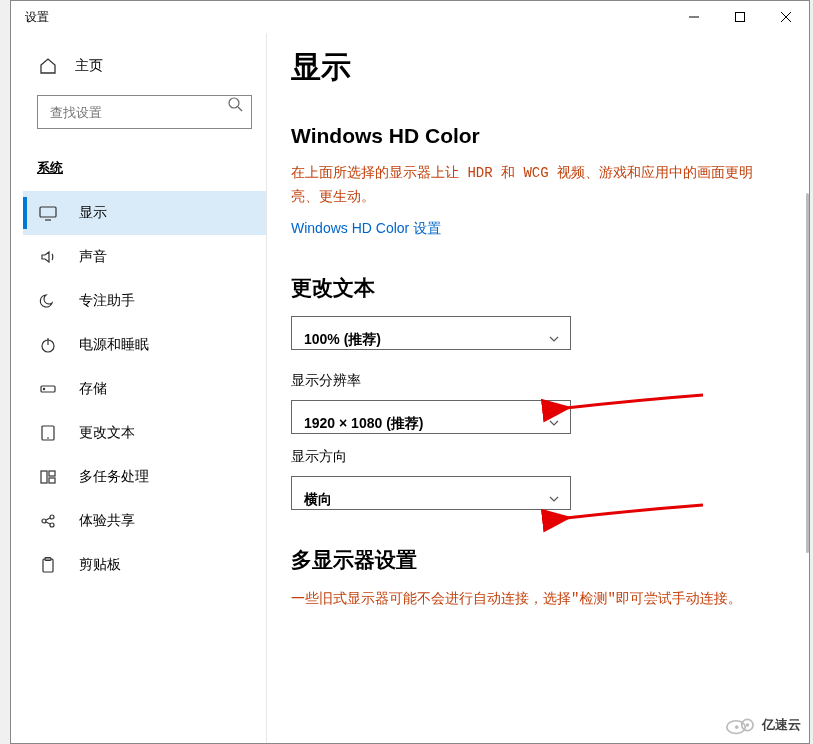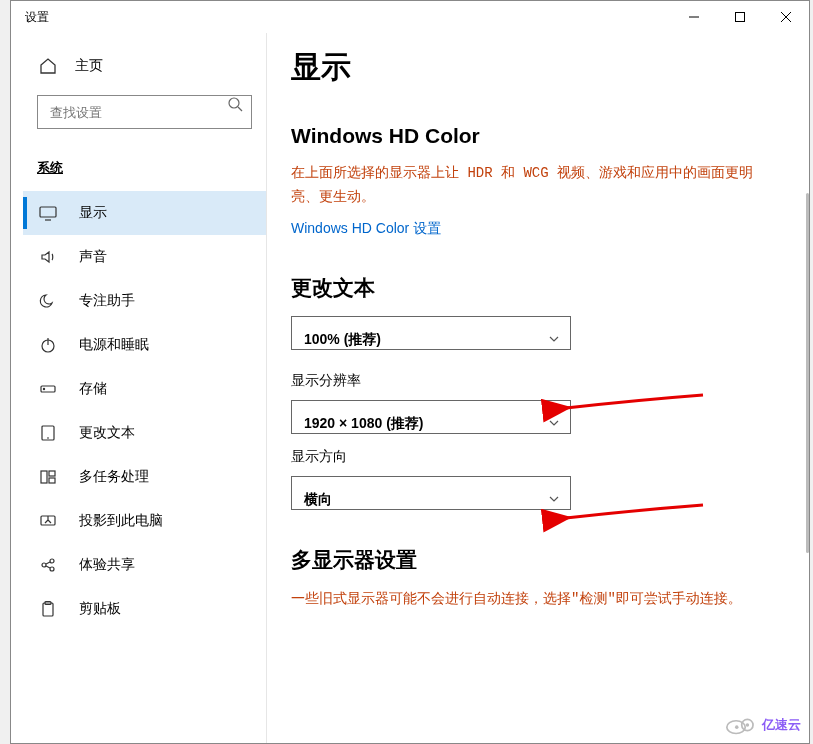--- a/index.html
+++ b/index.html
@@ -34,21 +34,21 @@
   .dropdown { width: 280px; height: 34px; border: 1px solid #666; display: flex; align-items: center; justify-content: space-between; padding: 14px 10px 0 12px; font-size: 14px; background: #fff; margin-bottom: 14px; cursor: default; font-weight: bold; }
   .chevron { width: 12px; height: 12px; }
 
   .scrollbar { position: absolute; right: 0; top: 160px; width: 3px; height: 360px; background: #bcbcbc; border-radius: 2px; }
 
   
   .arrow { position: absolute; pointer-events: none; }
   .arrow svg { overflow: visible; }
 
   
-  .watermark { position: absolute; right: 12px; bottom: 8px; display: flex; align-items: center; gap: 4px; color: #8b5cf6; font-size: 13px; font-weight: 600; }
+  .watermark { position: absolute; right: 12px; bottom: 8px; display: flex; align-items: center; gap: 4px; color: #404040; font-size: 13px; font-weight: 600; }
   .watermark svg { width: 34px; height: 22px; }
 </style>
 </head>
 <body>
 
 <div class="window">
 
   <div class="titlebar">
     <span>设置</span>
     <div class="titlebar-spacer"></div>
@@ -154,29 +154,20 @@
           </div>
           <div class="nav-item">
             <span class="nav-icon">
               <svg viewBox="0 0 18 18" fill="none" stroke="#333" stroke-width="1.2">
                 <rect x="2" y="3" width="6" height="12"></rect>
                 <rect x="10" y="3" width="6" height="5"></rect>
                 <rect x="10" y="10" width="6" height="5"></rect>
               </svg>
             </span>
             <span>多任务处理</span>
-          </div>
-          <div class="nav-item">
-            <span class="nav-icon">
-              <svg viewBox="0 0 18 18" fill="none" stroke="#333" stroke-width="1.2">
-                <rect x="2" y="4" width="14" height="9" rx="1"></rect>
-                <path d="M9 8l-3 3M9 8l3 3M9 8V4"></path>
-              </svg>
-            </span>
-            <span>投影到此电脑</span>
           </div>
           <div class="nav-item">
             <span class="nav-icon">
               <svg viewBox="0 0 18 18" fill="none" stroke="#333" stroke-width="1.2">
                 <circle cx="5" cy="9" r="2"></circle>
                 <circle cx="13" cy="5" r="2"></circle>
                 <circle cx="13" cy="13" r="2"></circle>
                 <line x1="7" y1="8" x2="11" y2="6"></line>
                 <line x1="7" y1="10" x2="11" y2="12"></line>
               </svg>

